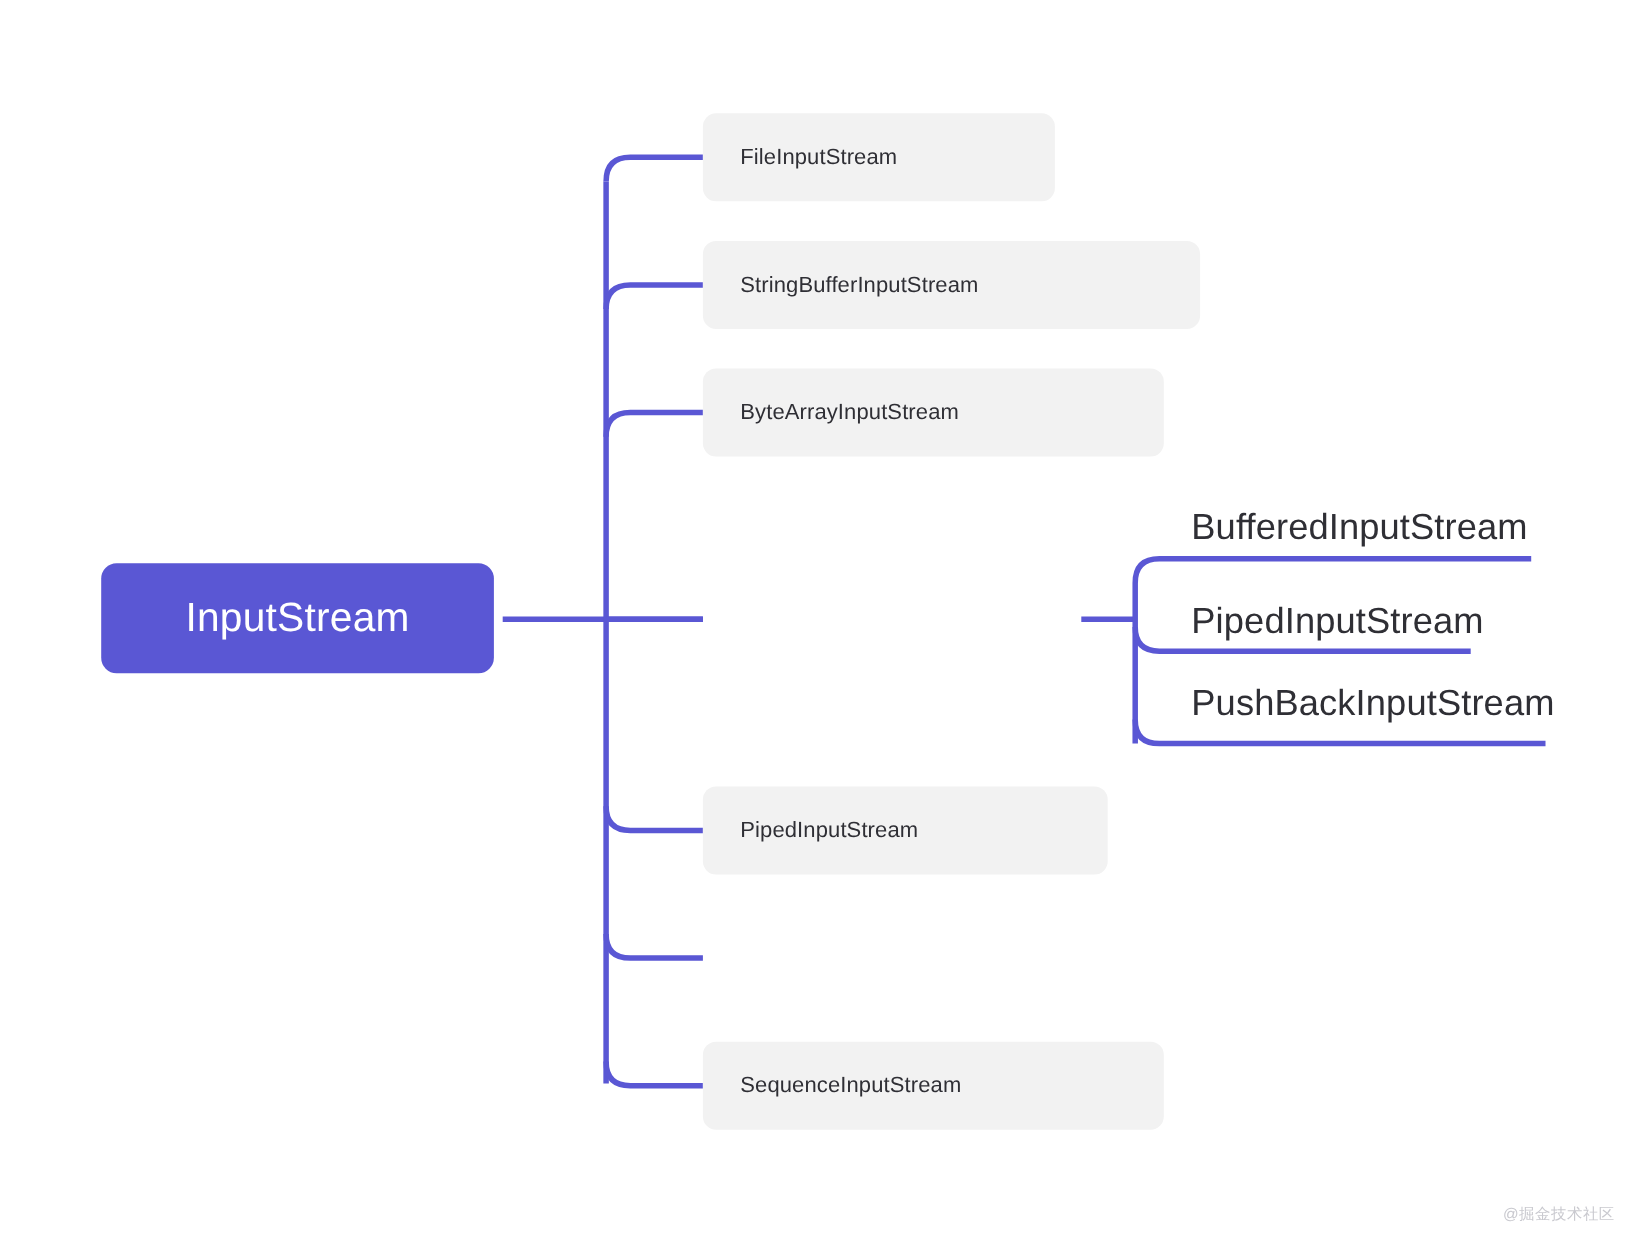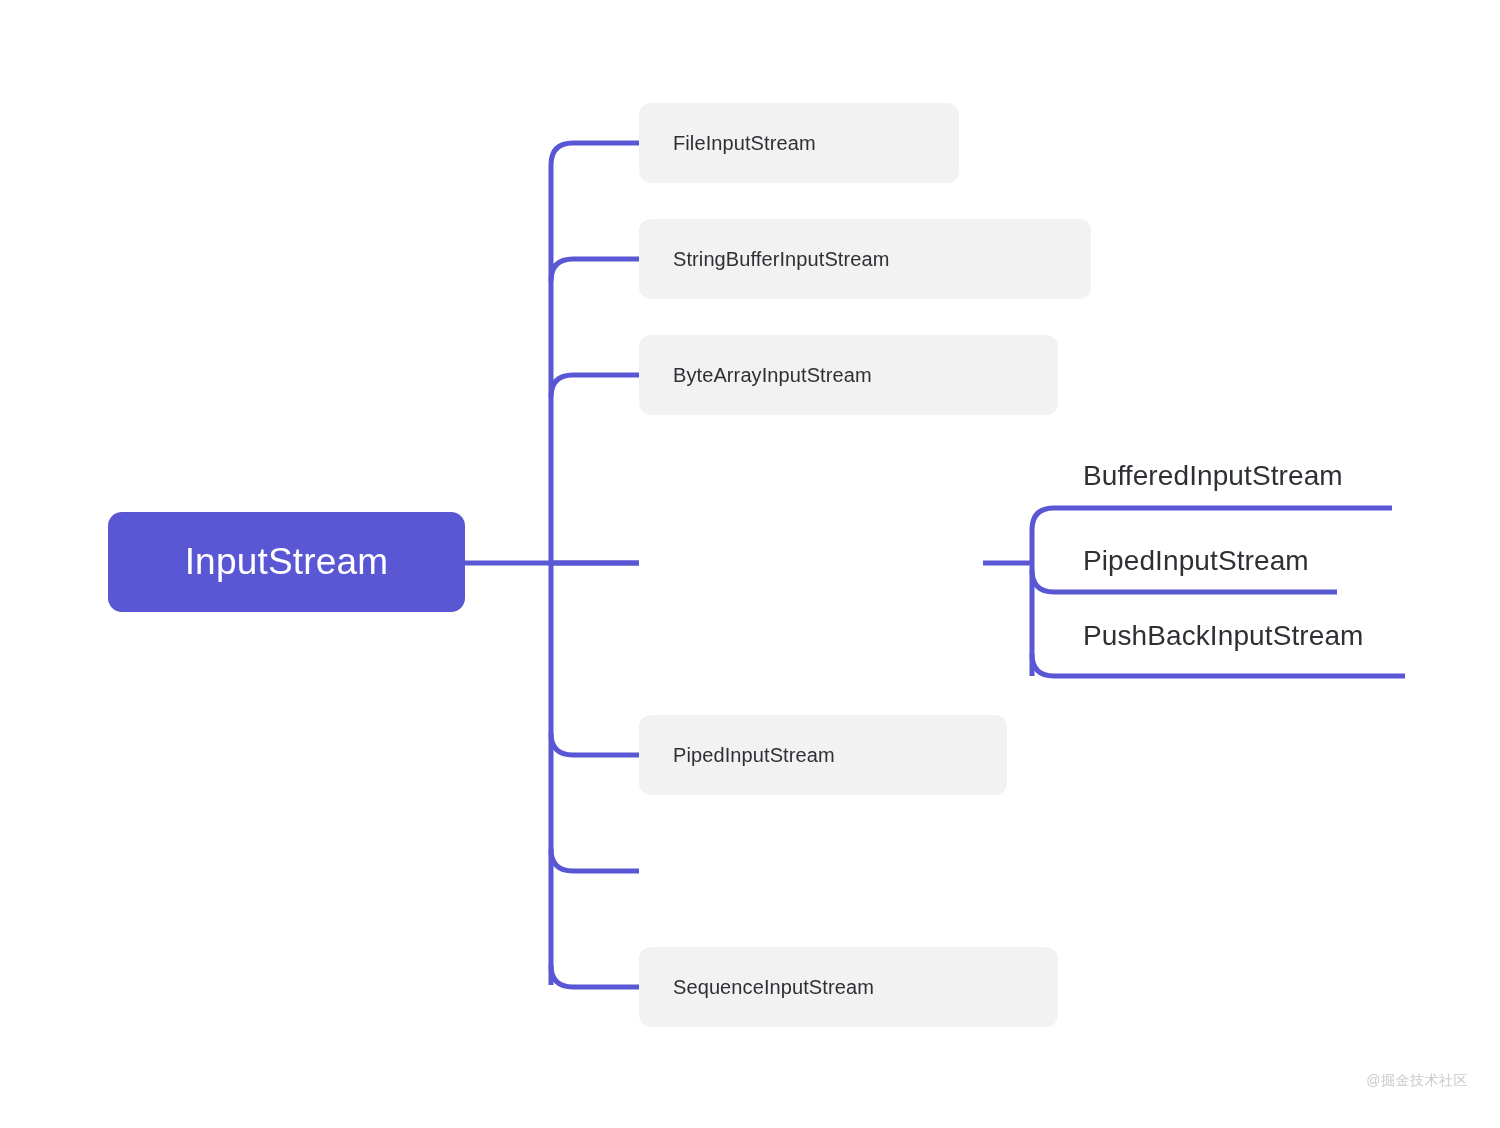--- a/index.html
+++ b/index.html
@@ -22,21 +22,21 @@
     left: 0;
     top: 0;
     width: 1500px;
     height: 1128px;
     pointer-events: none;
   }
 
   
   .root-node {
     position: absolute;
-    left: 108px;
+    left: 92px;
     top: 512px;
     width: 357px;
     height: 100px;
     background: #5a57d4;
     border-radius: 14px;
     display: flex;
     align-items: center;
     justify-content: center;
     box-sizing: border-box;
   }
@@ -70,31 +70,31 @@
   
   .node3 {
     position: absolute;
     display: flex;
     align-items: center;
     box-sizing: border-box;
     white-space: nowrap;
   }
   .node3-label {
     color: #2f2f35;
-    font-size: 28px;
+    font-size: 33px;
     font-weight: 400;
     white-space: nowrap;
     letter-spacing: 0.1px;
   }
 
   
   .watermark {
     position: absolute;
     right: 32px;
-    bottom: 38px;
+    bottom: 15px;
     color: #c9c9cf;
     font-size: 14px;
     letter-spacing: 0.5px;
     white-space: nowrap;
     user-select: none;
   }
 </style>
 </head>
 <body>
 

